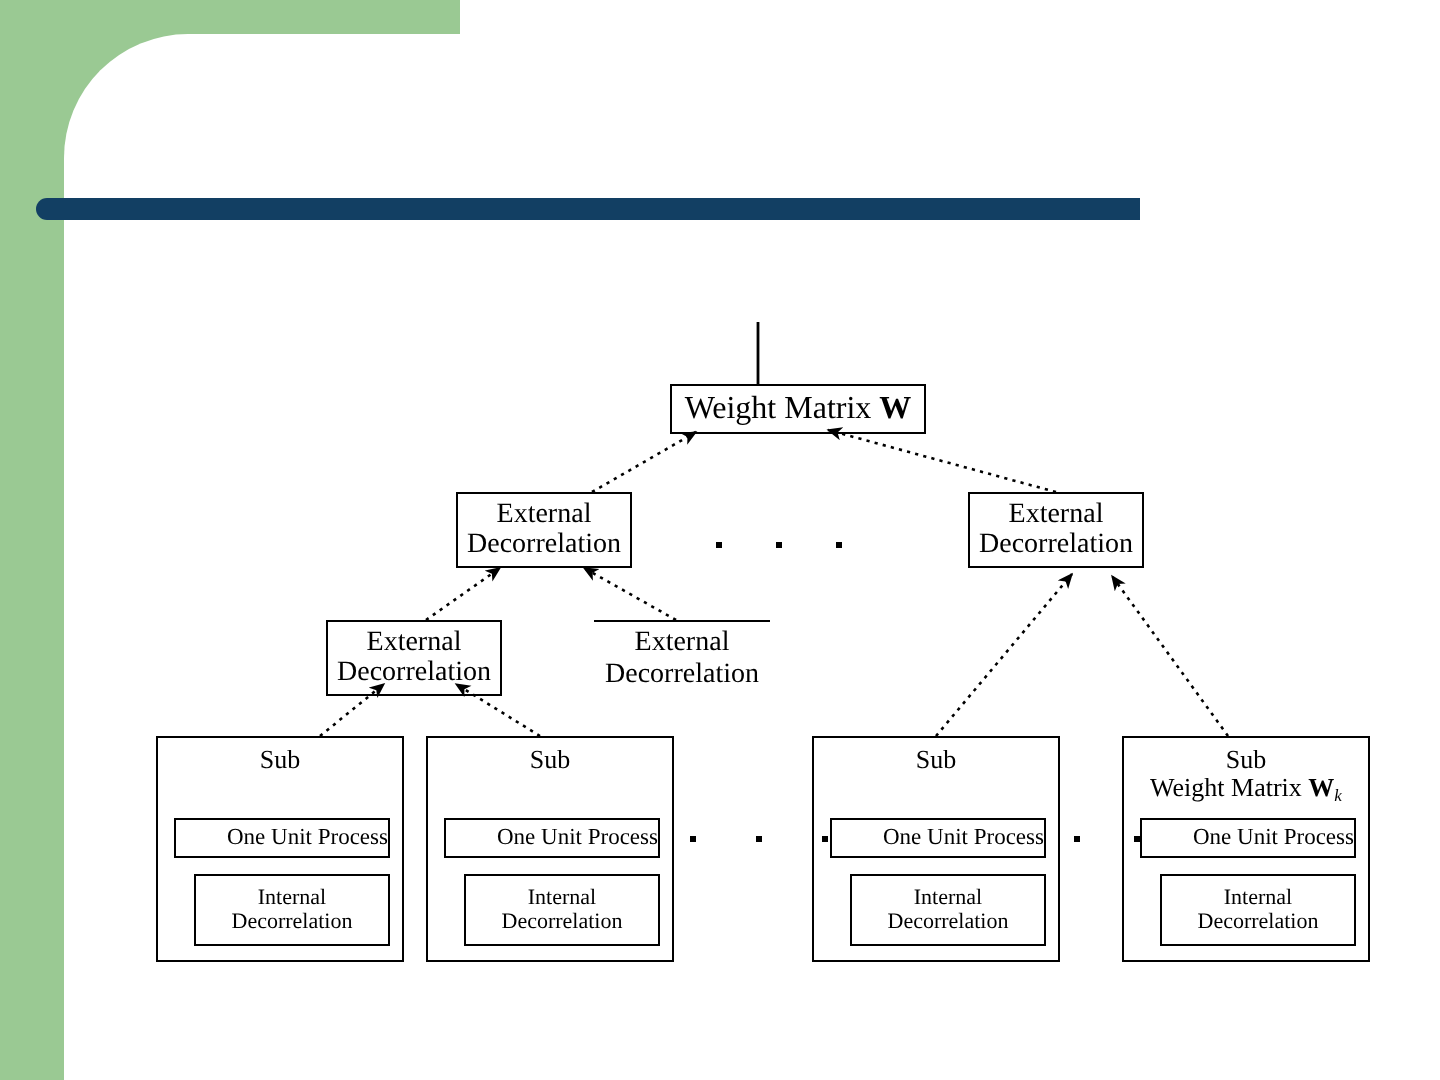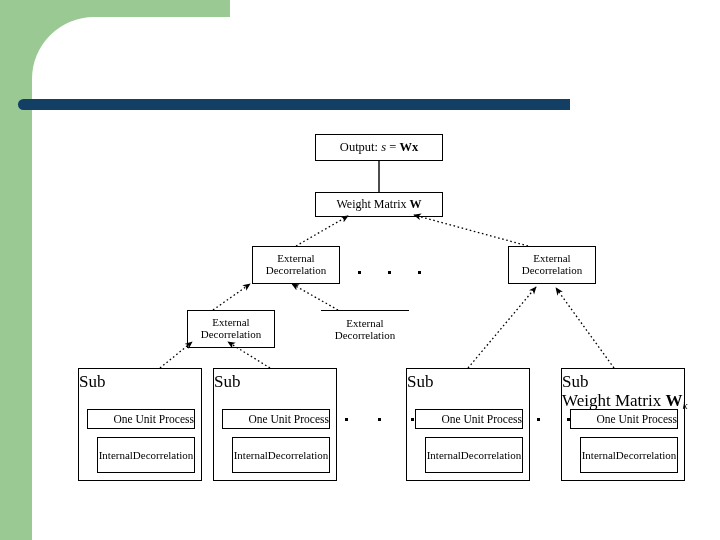--- a/index.html
+++ b/index.html
@@ -87,63 +87,64 @@
   .n-center {
     display: flex;
     flex-direction: column;
     align-items: center;
     justify-content: center;
     height: 100%;
   }
 
   
   .lvl-output   { font-size: 12.5px; }
-  .lvl-weight   { font-size: 12px; }
-  .lvl-ext      { font-size: 11px; margin-left: 24px; }
+  .lvl-weight   { font-size: 16px; margin-left: 20px; }
+  .lvl-ext      { font-size: 14px; }
 
   .bold { font-weight: bold; }
   .ital { font-style: italic; }
   sub {
     font-size: 0.66em;
     font-style: italic;
     font-weight: normal;
     vertical-align: -0.28em;
   }
 
   
   .sub-card {
     position: absolute;
     box-sizing: border-box;
     border: 1px solid #000000;
   }
   .sub-title {
     position: absolute;
     left: 0; right: 0; top: 4px;
-    font-size: 17px;
+    text-align: center;
+    font-size: 13px;
     line-height: 1.1;
     color: #000;
     white-space: nowrap;
   }
   .unit-box {
     position: absolute;
     box-sizing: border-box;
     border: 1px solid #000000;
     display: flex;
     align-items: center;
     justify-content: flex-end;
     font-size: 11.5px;
     color: #000;
     white-space: nowrap;
   }
   .internal-box {
     position: absolute;
     box-sizing: border-box;
     border: 1px solid #000000;
     display: flex;
-    flex-direction: row;
+    flex-direction: column;
     align-items: center;
     justify-content: center;
     font-size: 11px;
     line-height: 1.1;
     color: #000;
     white-space: nowrap;
   }
 
   
   .ellipsis {
@@ -191,30 +192,20 @@
 
       <line x1="160" y1="368" x2="192" y2="342" stroke="#000" stroke-width="1.3" stroke-dasharray="1.6 2.6" marker-end="url(#ah)"></line>
 
       <line x1="270" y1="368" x2="228" y2="342" stroke="#000" stroke-width="1.3" stroke-dasharray="1.6 2.6" marker-end="url(#ah)"></line>
 
       <line x1="468" y1="368" x2="536" y2="287" stroke="#000" stroke-width="1.3" stroke-dasharray="1.6 2.6" marker-end="url(#ah)"></line>
 
       <line x1="614" y1="368" x2="556" y2="288" stroke="#000" stroke-width="1.3" stroke-dasharray="1.6 2.6" marker-end="url(#ah)"></line>
     </svg>
 
-    <div class="node boxed lvl-output" style="left:315px; top:134px; width:128px; height:27px;">
-      <div class="n-center">
-        <div>
-          <span>Output:</span>
-          <span class="ital">s</span>
-          <span>=</span>
-          <span class="bold">Wx</span>
-        </div>
-      </div>
-    </div>
 
     <div class="node boxed lvl-weight" style="left:315px; top:192px; width:128px; height:25px;">
       <div class="n-center">
         <div>
           <span>Weight Matrix</span>
           <span class="bold">W</span>
         </div>
       </div>
     </div>
 

